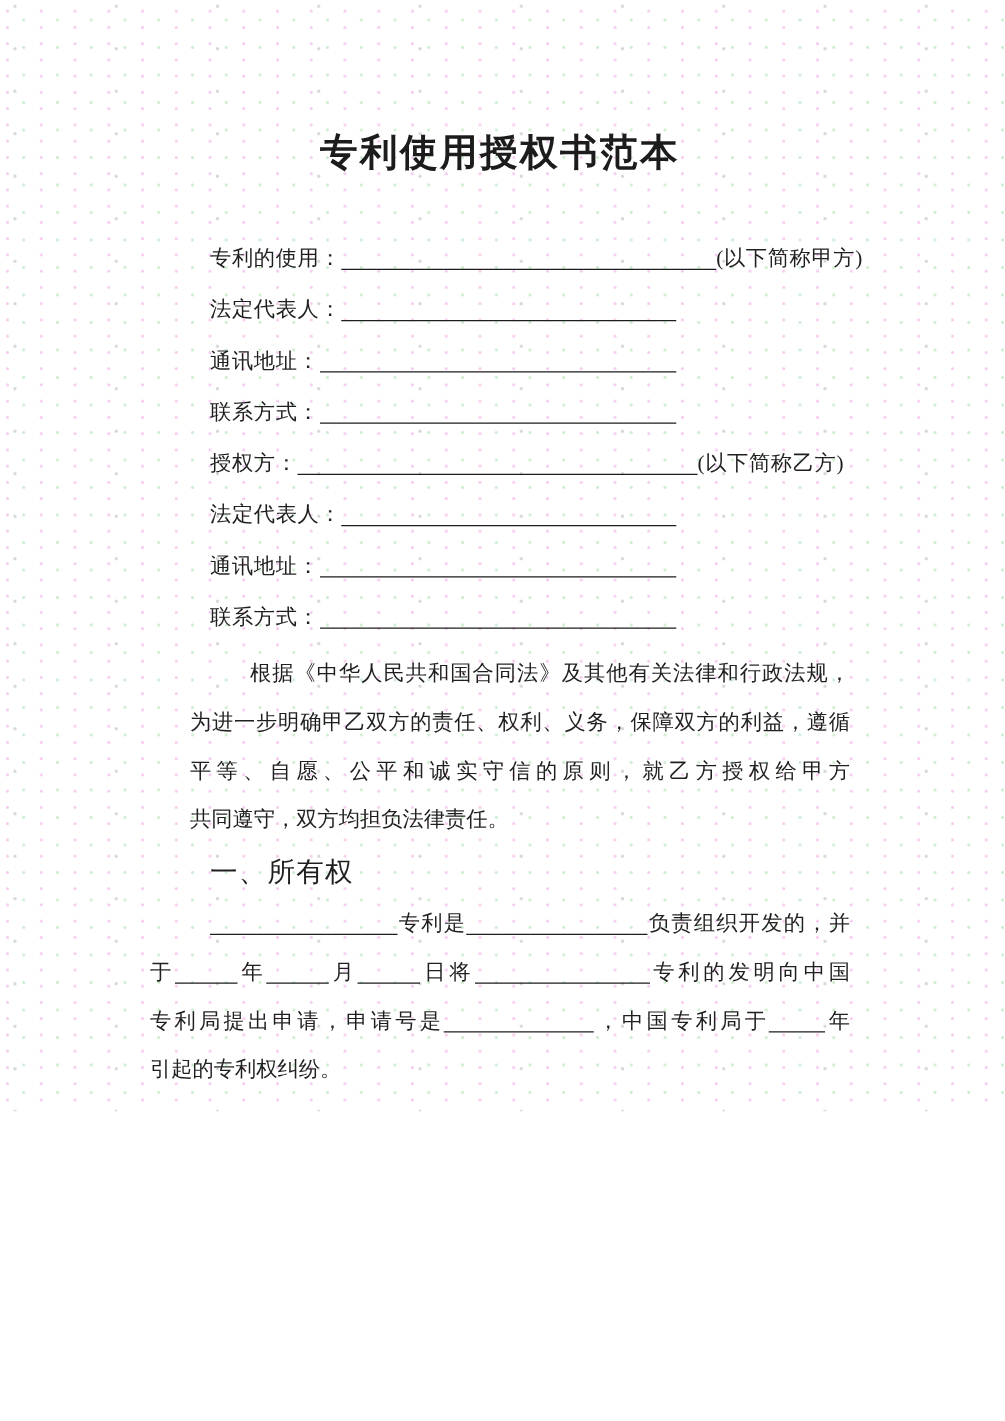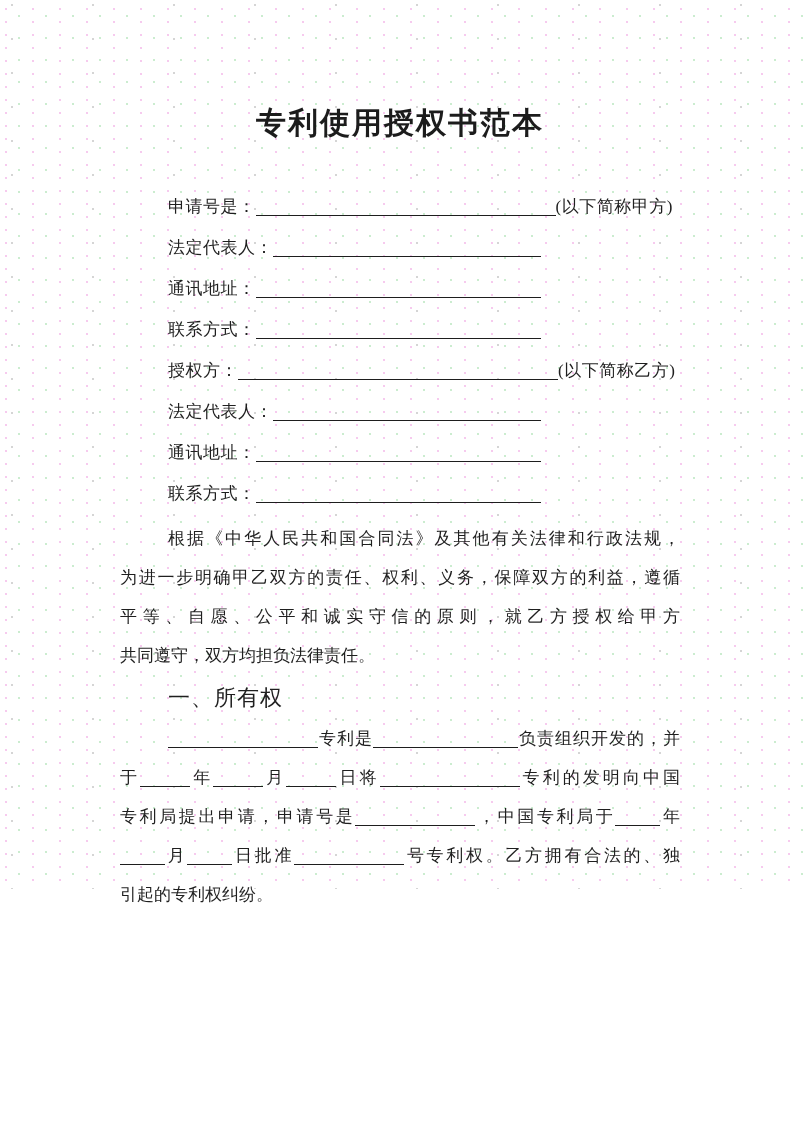--- a/index.html
+++ b/index.html
@@ -66,40 +66,40 @@
     font-size: 17px;
   }
   .para .line {
     line-height: 39px;
     min-height: 39px;
   }
   .line.just {
     text-align: justify;
     text-align-last: justify;
   }
-  .intro-para { margin-top: 5px; }
+  .intro-para { margin-top: 5px; margin-left: 32px; }
   .section-heading {
     margin-top: 3px;
     line-height: 39px;
     padding-left: 48px;
     font-size: 22px;
     letter-spacing: 1px;
   }
   .section-para { margin-top: 2px; }
 </style>
 </head>
 <body>
 
 <div class="page">
   <div class="content">
 
     <div class="doc-title">专利使用授权书范本</div>
 
     <div class="party-form">
-        <div class="form-row"><span class="row-label">申请号是：</span><span class="blank" style="width: 300px;"></span><span class="row-suffix">(以下简称甲方)</span></div>
+        <div class="form-row"><span class="row-label">专利的使用：</span><span class="blank" style="width: 300px;"></span><span class="row-suffix">(以下简称甲方)</span></div>
         <div class="form-row"><span class="row-label">法定代表人：</span><span class="blank" style="width: 268px;"></span></div>
         <div class="form-row"><span class="row-label">通讯地址：</span><span class="blank" style="width: 285px;"></span></div>
         <div class="form-row"><span class="row-label">联系方式：</span><span class="blank" style="width: 285px;"></span></div>
         <div class="form-row"><span class="row-label">授权方：</span><span class="blank" style="width: 320px;"></span><span class="row-suffix">(以下简称乙方)</span></div>
         <div class="form-row"><span class="row-label">法定代表人：</span><span class="blank" style="width: 268px;"></span></div>
         <div class="form-row"><span class="row-label">通讯地址：</span><span class="blank" style="width: 285px;"></span></div>
         <div class="form-row"><span class="row-label">联系方式：</span><span class="blank" style="width: 285px;"></span></div>
       </div>
 
     <div class="para intro-para">
@@ -108,18 +108,17 @@
         <div class="line just"><span class="line-text">平等、自愿、公平和诚实守信的原则，就乙方授权给甲方</span></div>
         <div class="line"><span class="line-text">共同遵守，双方均担负法律责任。</span></div>
       </div>
 
     <div class="section-heading">一、所有权</div>
 
     <div class="para section-para">
         <div class="line just" style="text-indent: 48px;"><span class="blank" style="width: 150px;"></span><span class="line-text">专利是</span><span class="blank" style="width: 145px;"></span><span class="line-text">负责组织开发的，并</span></div>
         <div class="line just"><span class="line-text">于</span><span class="blank" style="width: 50px;"></span><span class="line-text">年</span><span class="blank" style="width: 50px;"></span><span class="line-text">月</span><span class="blank" style="width: 50px;"></span><span class="line-text">日将</span><span class="blank" style="width: 140px;"></span><span class="line-text">专利的发明向中国</span></div>
         <div class="line just"><span class="line-text">专利局提出申请，申请号是</span><span class="blank" style="width: 120px;"></span><span class="line-text">，中国专利局于</span><span class="blank" style="width: 45px;"></span><span class="line-text">年</span></div>
-        <div class="line just"><span class="blank" style="width: 45px;"></span><span class="line-text">月</span><span class="blank" style="width: 45px;"></span><span class="line-text">日批准</span><span class="blank" style="width: 110px;"></span><span class="line-text">号专利权。乙方拥有合法的、独</span></div>
         <div class="line"><span class="line-text">引起的专利权纠纷。</span></div>
       </div>
 
   </div>
 </div>
 
 </body></html>

